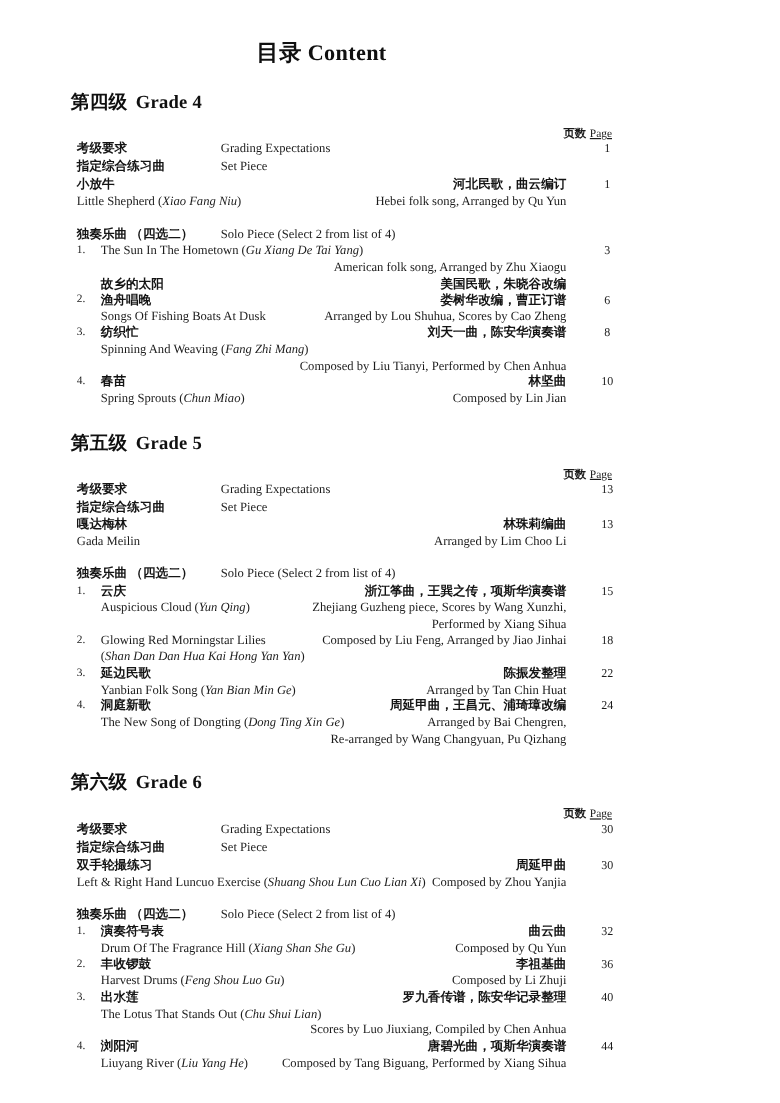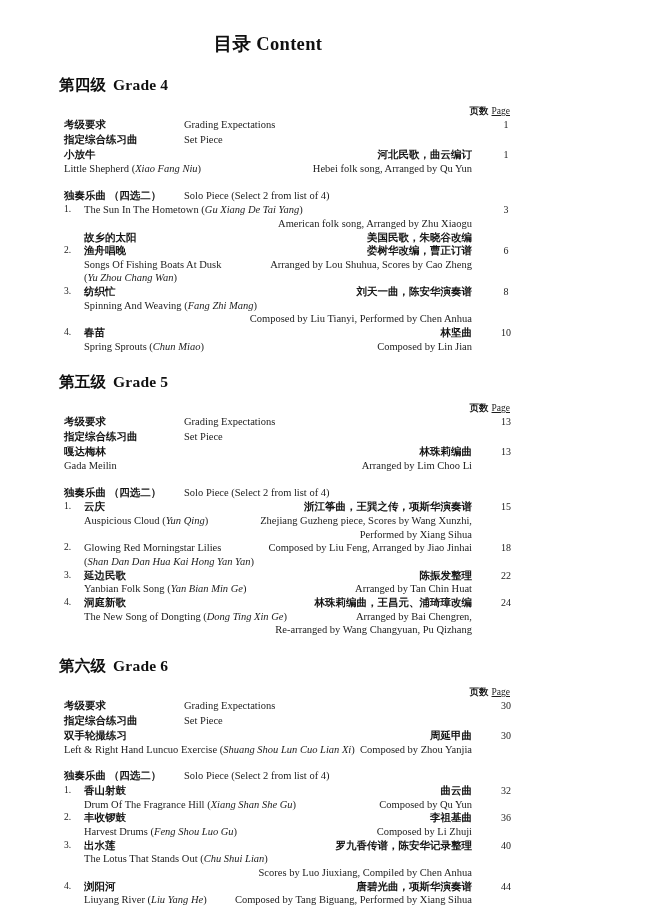--- a/index.html
+++ b/index.html
@@ -251,21 +251,20 @@
           <div class="p-num">2.</div>
           <div class="p-body">
             <div class="p-line cn">
               <span class="lft">渔舟唱晚</span>
               <span class="rgt">娄树华改编，曹正订谱</span>
             </div>
             <div class="p-line">
               <span class="lft"><span>Songs Of Fishing Boats At Dusk</span></span>
               <span class="rgt">Arranged by Lou Shuhua, Scores by Cao Zheng</span>
             </div>
-            <div class="p-line extra" style="text-align: left; padding-right: 0px;"><span>(</span><i>Yu Zhou Chang Wan</i><span>)</span></div>
           </div>
           <div class="p-pg">6</div>
         </div>
         <div class="piece">
           <div class="p-gap"></div>
           <div class="p-num">3.</div>
           <div class="p-body">
             <div class="p-line cn">
               <span class="lft">纺织忙</span>
               <span class="rgt">刘天一曲，陈安华演奏谱</span>
@@ -371,21 +370,21 @@
             </div>
           </div>
           <div class="p-pg">22</div>
         </div>
         <div class="piece">
           <div class="p-gap"></div>
           <div class="p-num">4.</div>
           <div class="p-body">
             <div class="p-line cn">
               <span class="lft">洞庭新歌</span>
-              <span class="rgt">林珠莉编曲，王昌元、浦琦璋改编</span>
+              <span class="rgt">周延甲曲，王昌元、浦琦璋改编</span>
             </div>
             <div class="p-line">
               <span class="lft"><span>The New Song of Dongting (</span><i>Dong Ting Xin Ge</i><span>)</span></span>
               <span class="rgt">Arranged by Bai Chengren,</span>
             </div>
             <div class="p-line extra"><span>Re-arranged by Wang Changyuan, Pu Qizhang</span></div>
           </div>
           <div class="p-pg">24</div>
         </div>
       </div>
@@ -423,21 +422,21 @@
         <div class="solo-head">
           <div class="sh-gap"></div>
           <div class="sh-cn">独奏乐曲 （四选二）</div>
           <div class="sh-en">Solo Piece (Select 2 from list of 4)</div>
         </div>
         <div class="piece">
           <div class="p-gap"></div>
           <div class="p-num">1.</div>
           <div class="p-body">
             <div class="p-line cn">
-              <span class="lft">香山射鼓</span>
+              <span class="lft">演奏符号表</span>
               <span class="rgt">曲云曲</span>
             </div>
             <div class="p-line">
               <span class="lft"><span>Drum Of The Fragrance Hill (</span><i>Xiang Shan She Gu</i><span>)</span></span>
               <span class="rgt">Composed by Qu Yun</span>
             </div>
           </div>
           <div class="p-pg">32</div>
         </div>
         <div class="piece">

